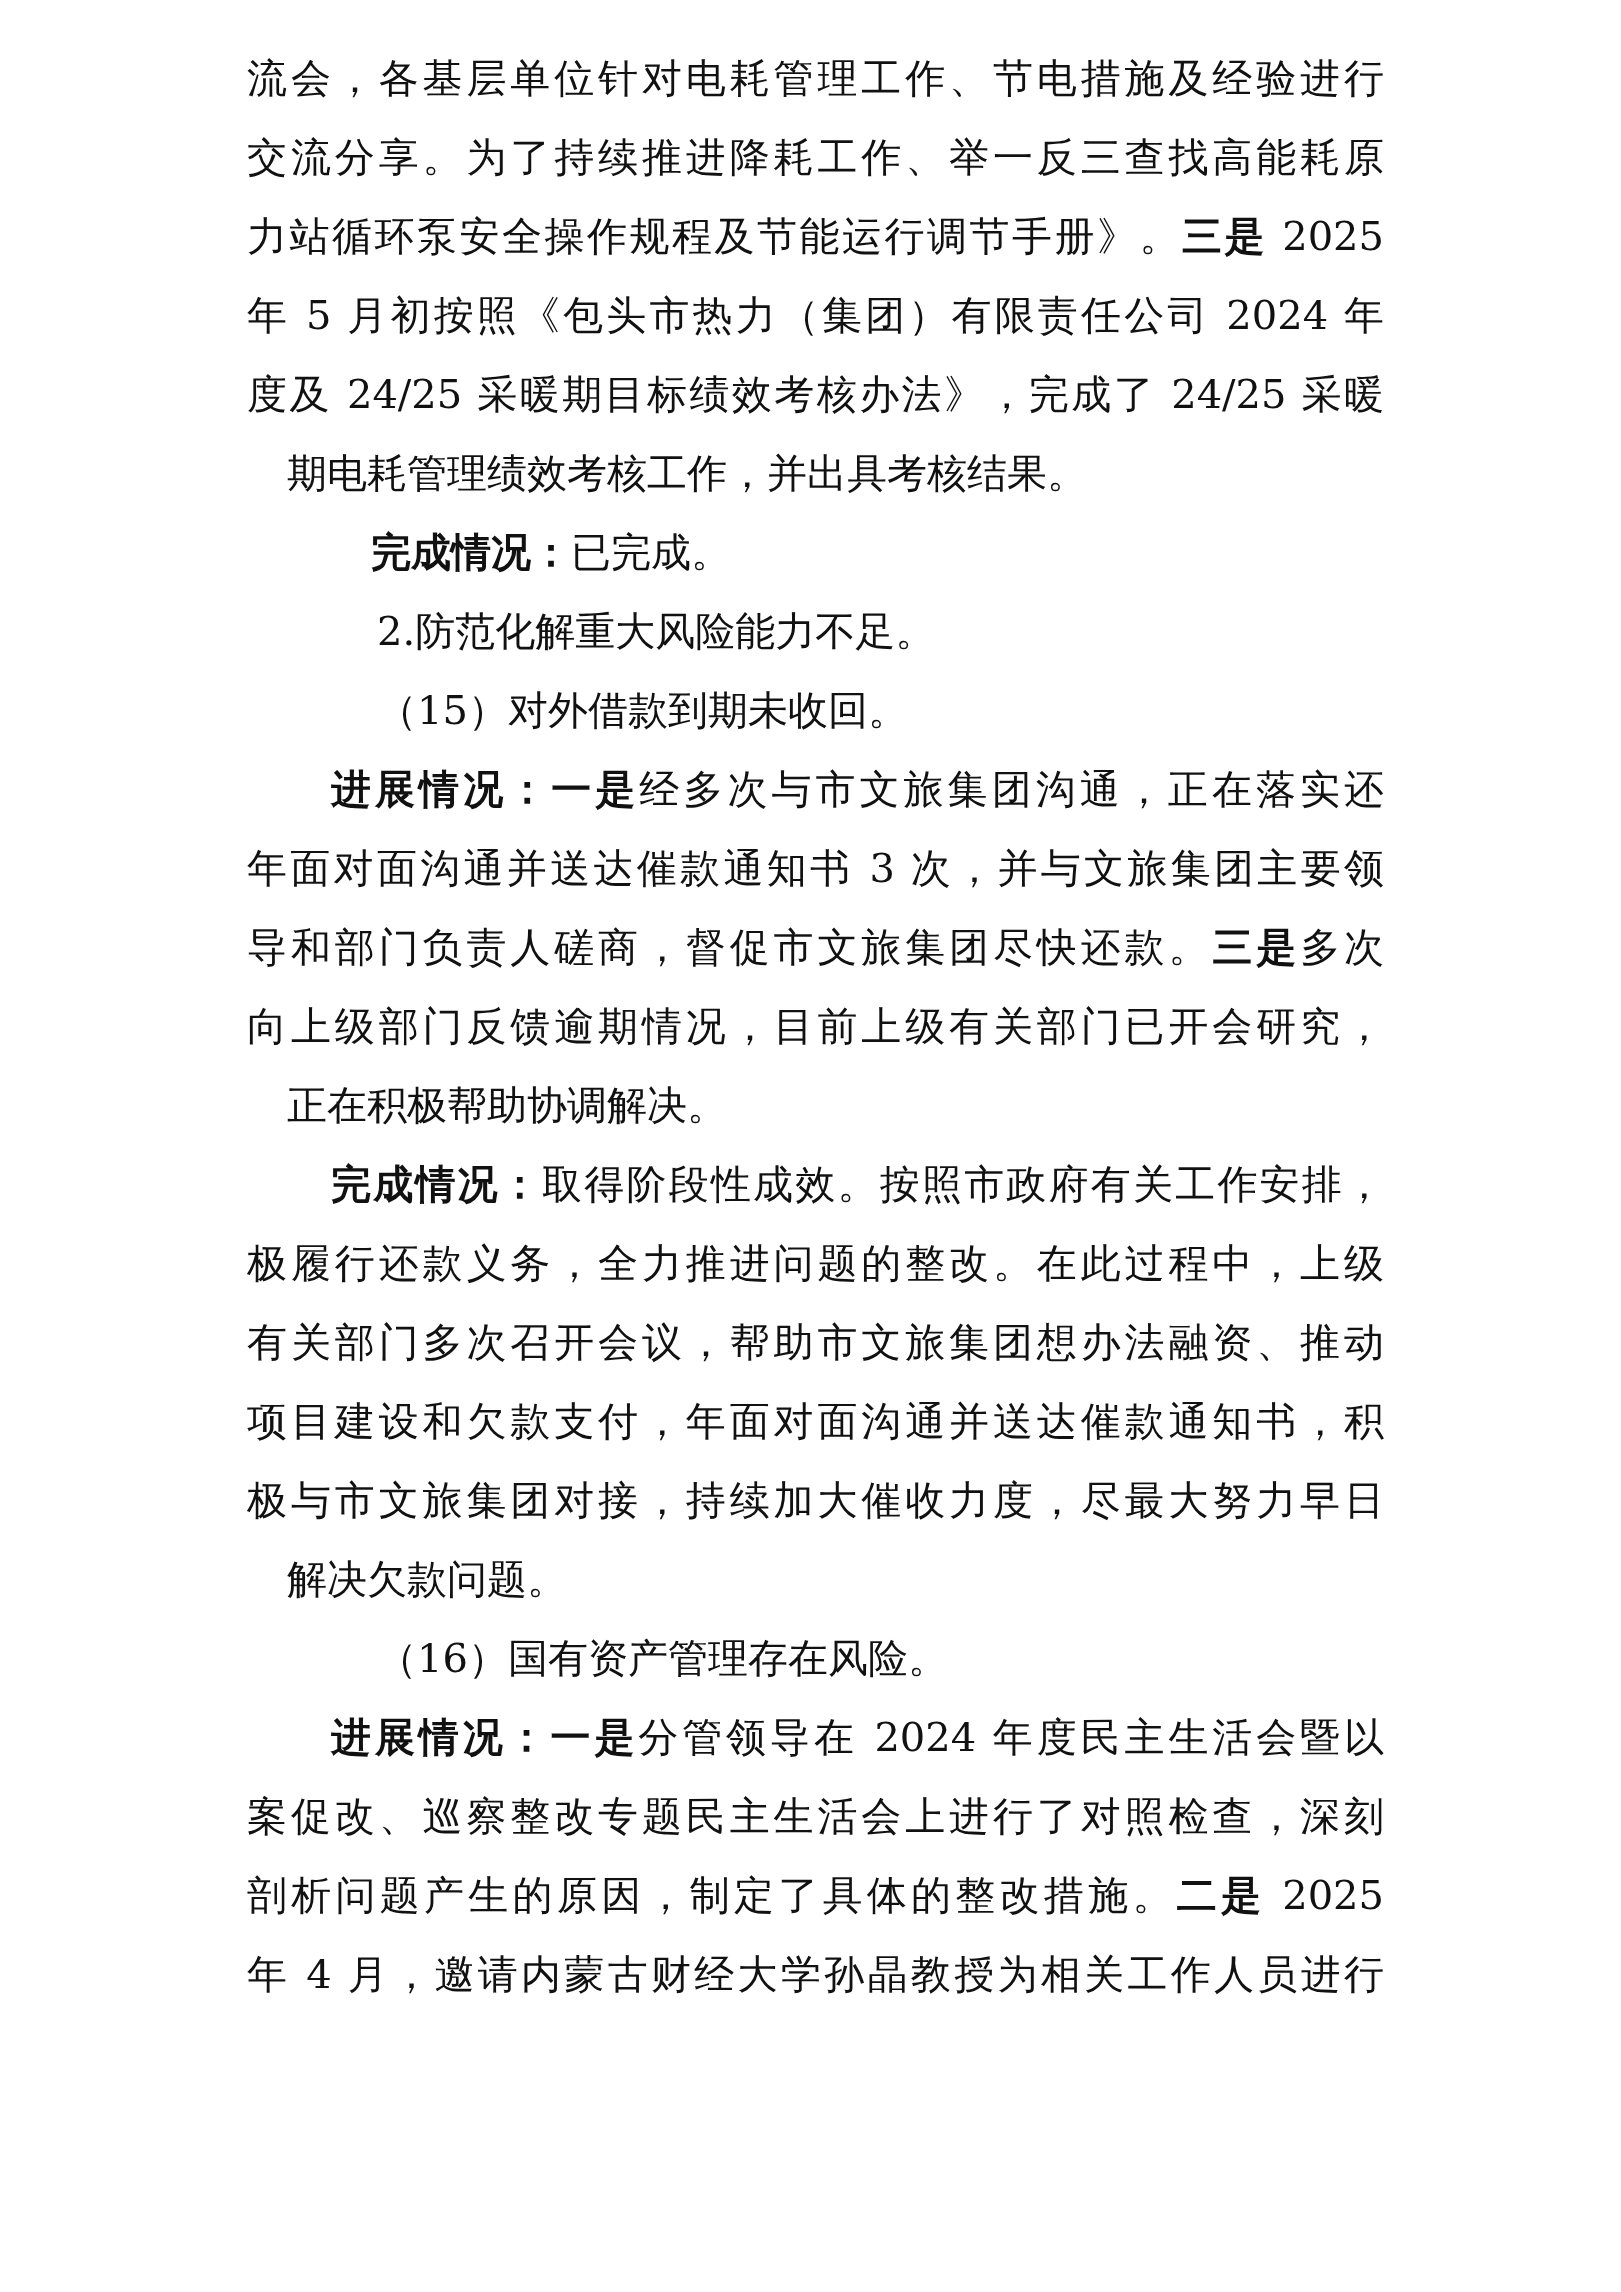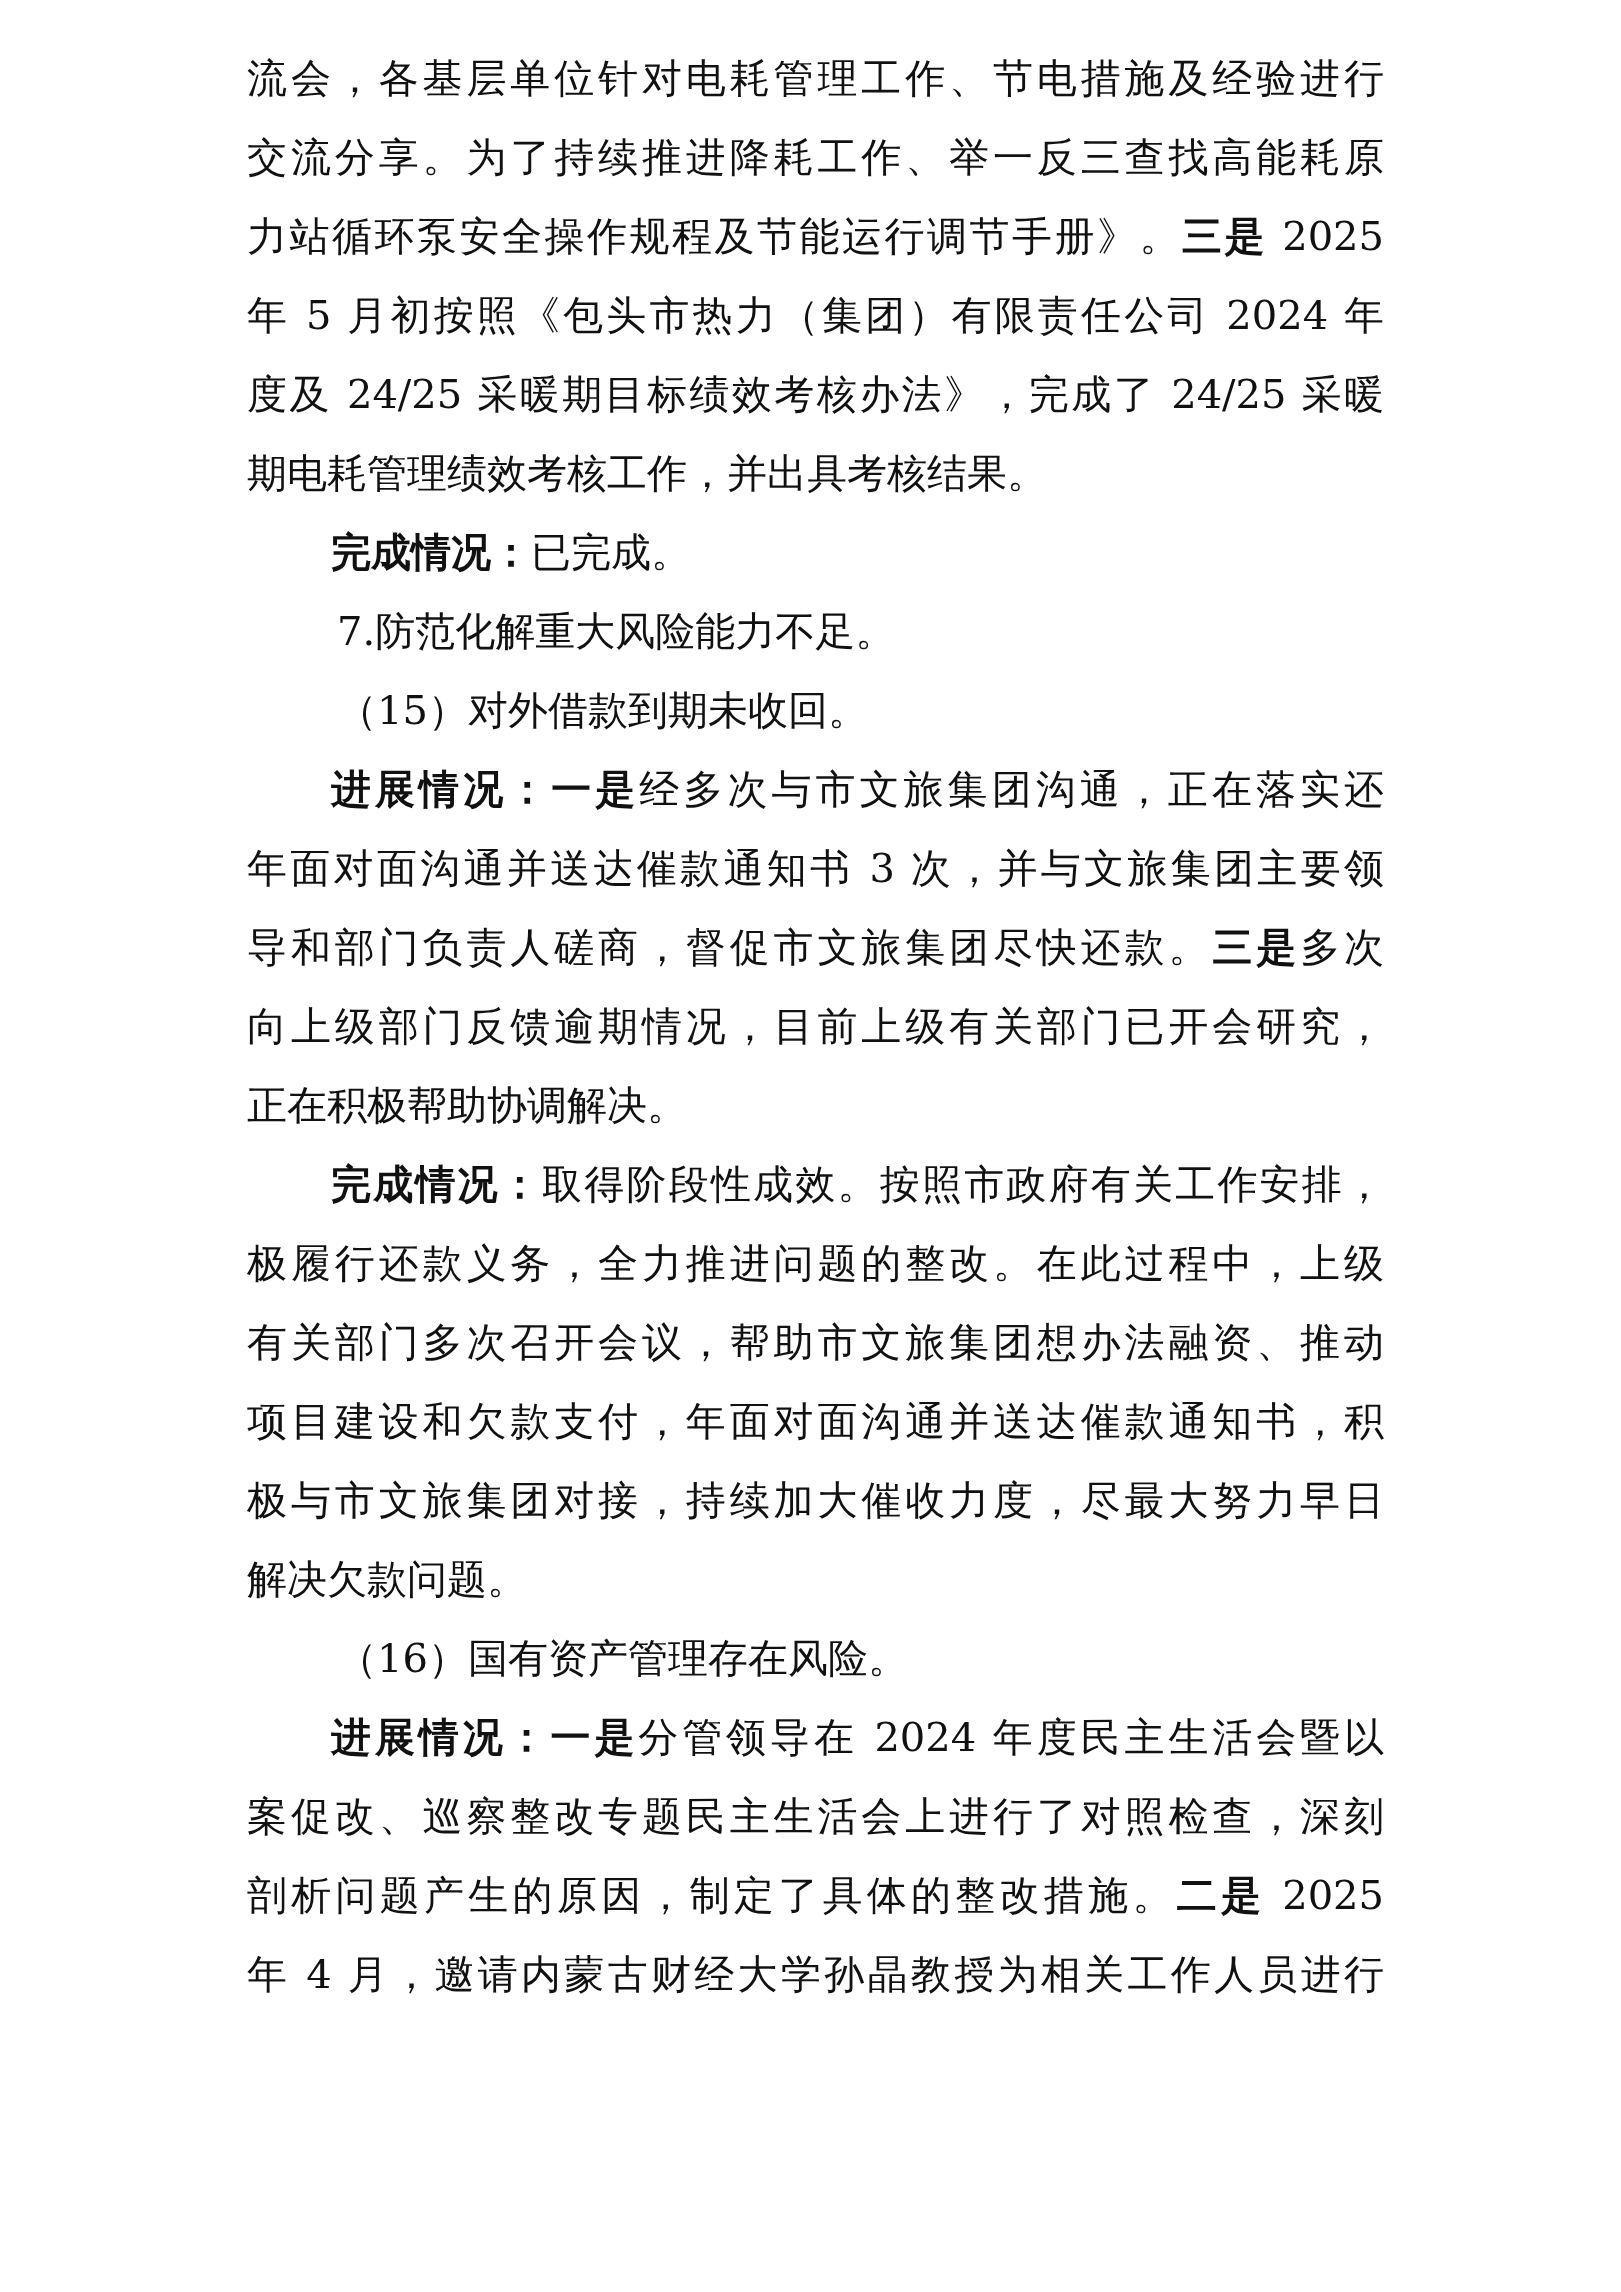--- a/index.html
+++ b/index.html
@@ -25,20 +25,21 @@
       height: 79px;
       line-height: 79px;
       font-size: 40px;
       white-space: nowrap;
       text-align: justify;
       text-align-last: justify;
       letter-spacing: 0px;
     }
     .line.last {
       text-align-last: left;
+      margin-left: 40px;
     }
     .line.indent {
       padding-left: 84px;
     }
     .line.indent-sm {
       padding-left: 90px;
     }
     .b {
       font-family: "DejaVu Sans", "Liberation Sans", sans-serif;
       font-weight: bold;
@@ -48,21 +49,21 @@
 <body>
 
 <div class="page" id="page">
     <div class="line"><span>流会，各基层单位针对电耗管理工作、节电措施及经验进行</span></div>
     <div class="line"><span>交流分享。为了持续推进降耗工作、举一反三查找高能耗原</span></div>
     <div class="line"><span>力站循环泵安全操作规程及节能运行调节手册》。</span><span class="b">三是</span><span> 2025</span></div>
     <div class="line"><span>年 5 月初按照《包头市热力（集团）有限责任公司 2024 年</span></div>
     <div class="line"><span>度及 24/25 采暖期目标绩效考核办法》，完成了 24/25 采暖</span></div>
     <div class="line last"><span>期电耗管理绩效考核工作，并出具考核结果。</span></div>
     <div class="line indent last"><span class="b">完成情况：</span><span>已完成。</span></div>
-    <div class="line indent-sm last"><span>7.防范化解重大风险能力不足。</span></div>
+    <div class="line indent-sm last"><span>2.防范化解重大风险能力不足。</span></div>
     <div class="line indent-sm last"><span>（15）对外借款到期未收回。</span></div>
     <div class="line indent"><span class="b">进展情况：</span><span class="b">一是</span><span>经多次与市文旅集团沟通，正在落实还</span></div>
     <div class="line"><span>年面对面沟通并送达催款通知书 3 次，并与文旅集团主要领</span></div>
     <div class="line"><span>导和部门负责人磋商，督促市文旅集团尽快还款。</span><span class="b">三是</span><span>多次</span></div>
     <div class="line"><span>向上级部门反馈逾期情况，目前上级有关部门已开会研究，</span></div>
     <div class="line last"><span>正在积极帮助协调解决。</span></div>
     <div class="line indent"><span class="b">完成情况：</span><span>取得阶段性成效。按照市政府有关工作安排，</span></div>
     <div class="line"><span>极履行还款义务，全力推进问题的整改。在此过程中，上级</span></div>
     <div class="line"><span>有关部门多次召开会议，帮助市文旅集团想办法融资、推动</span></div>
     <div class="line"><span>项目建设和欠款支付，年面对面沟通并送达催款通知书，积</span></div>

